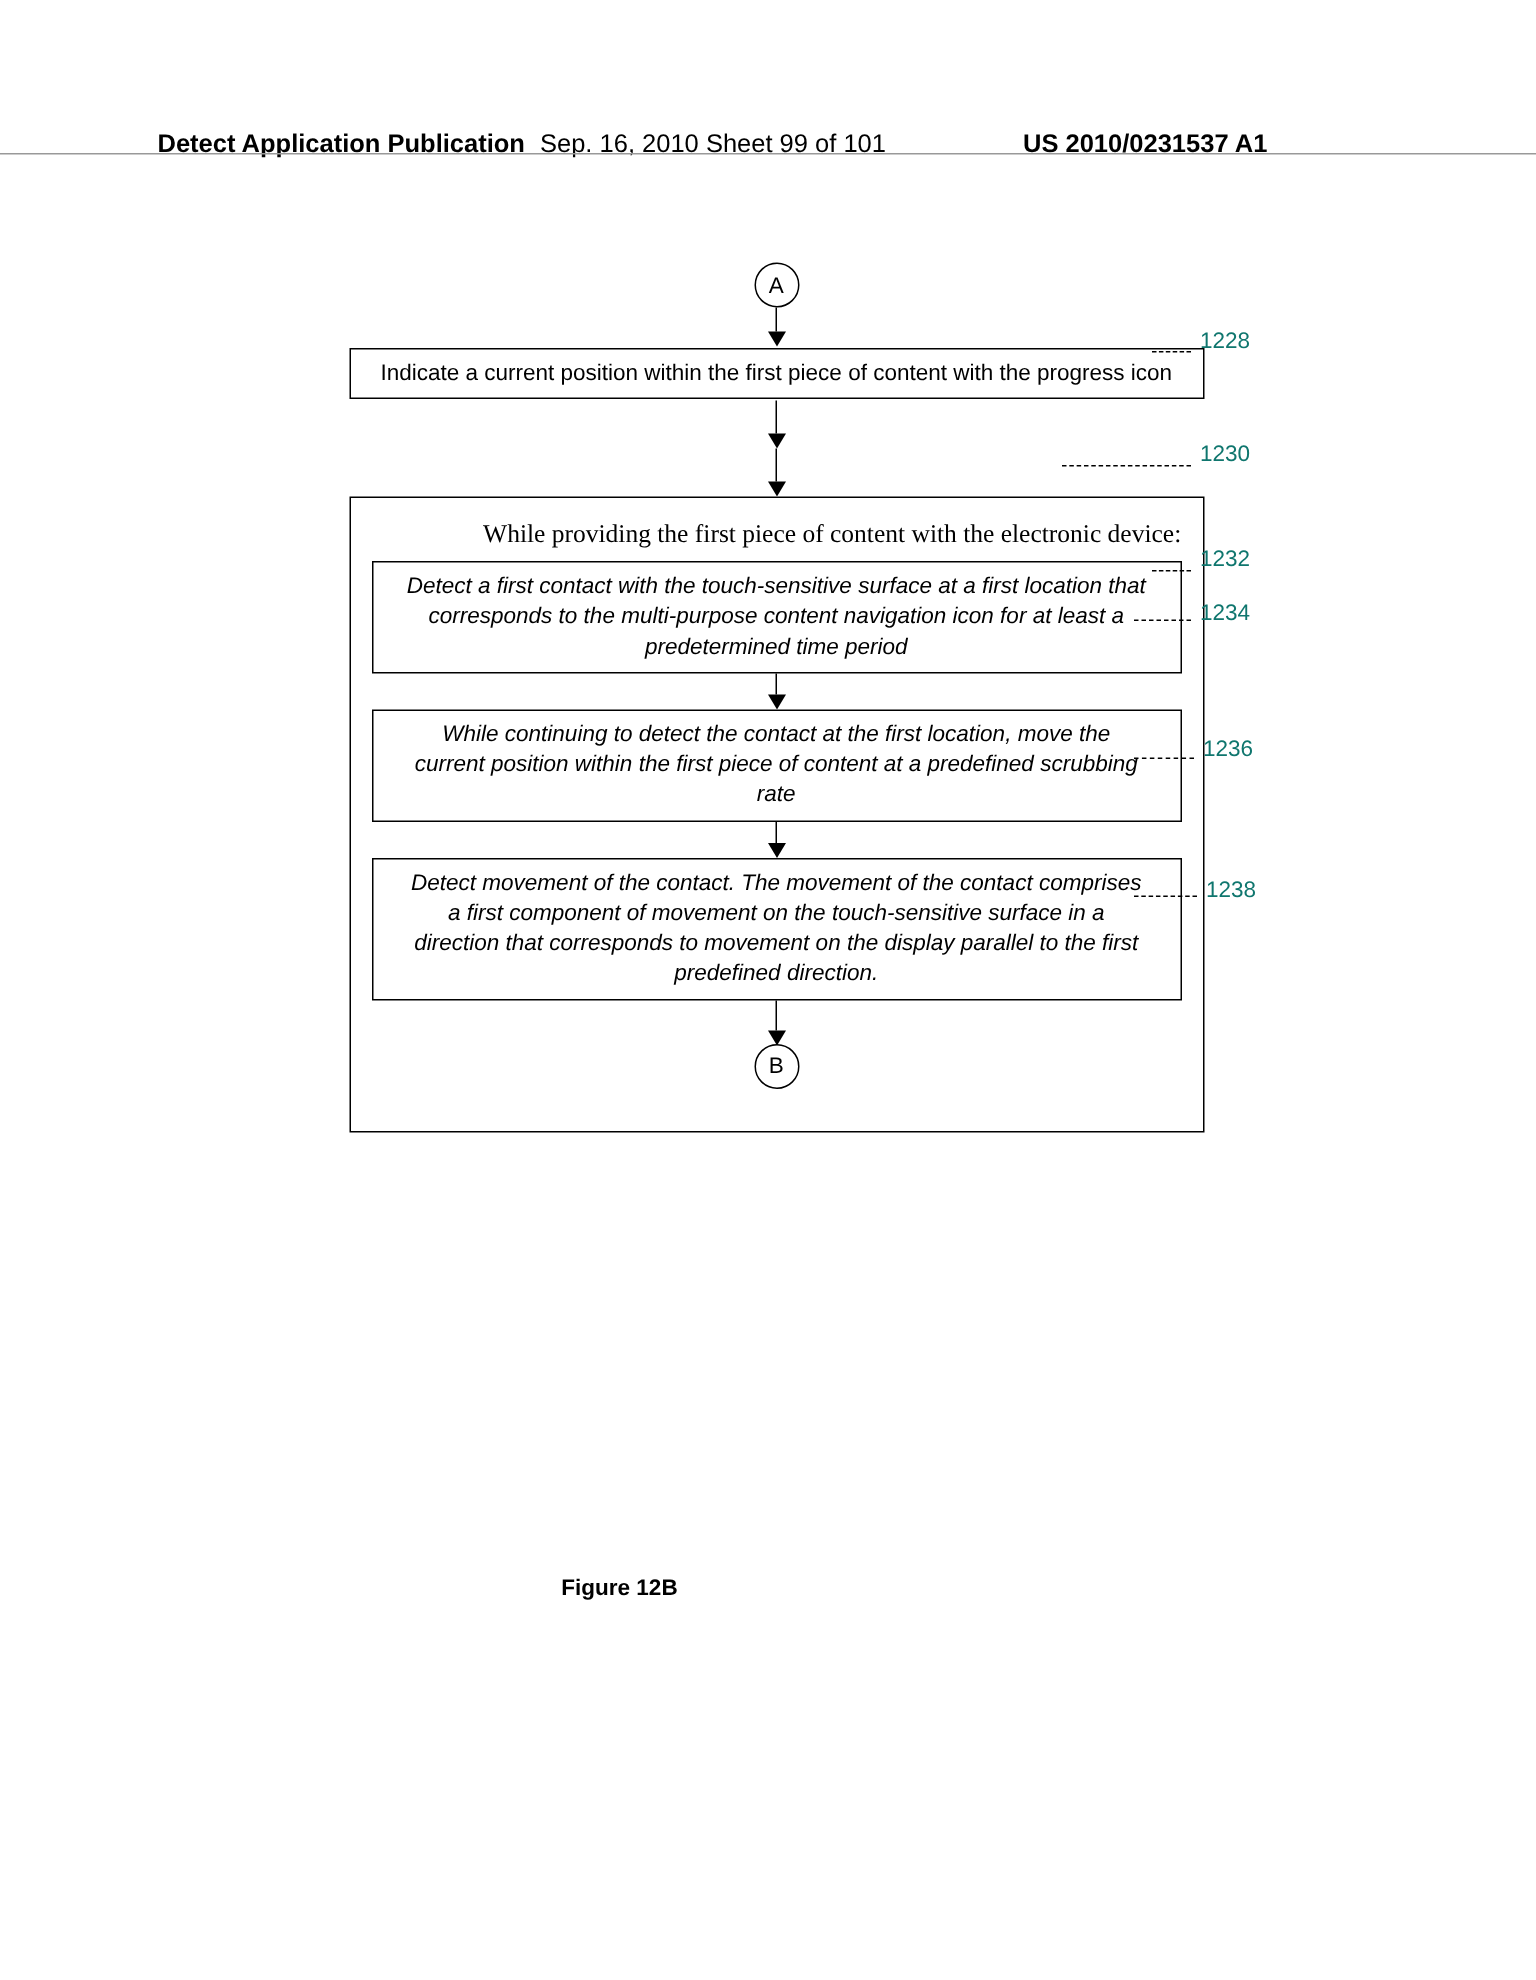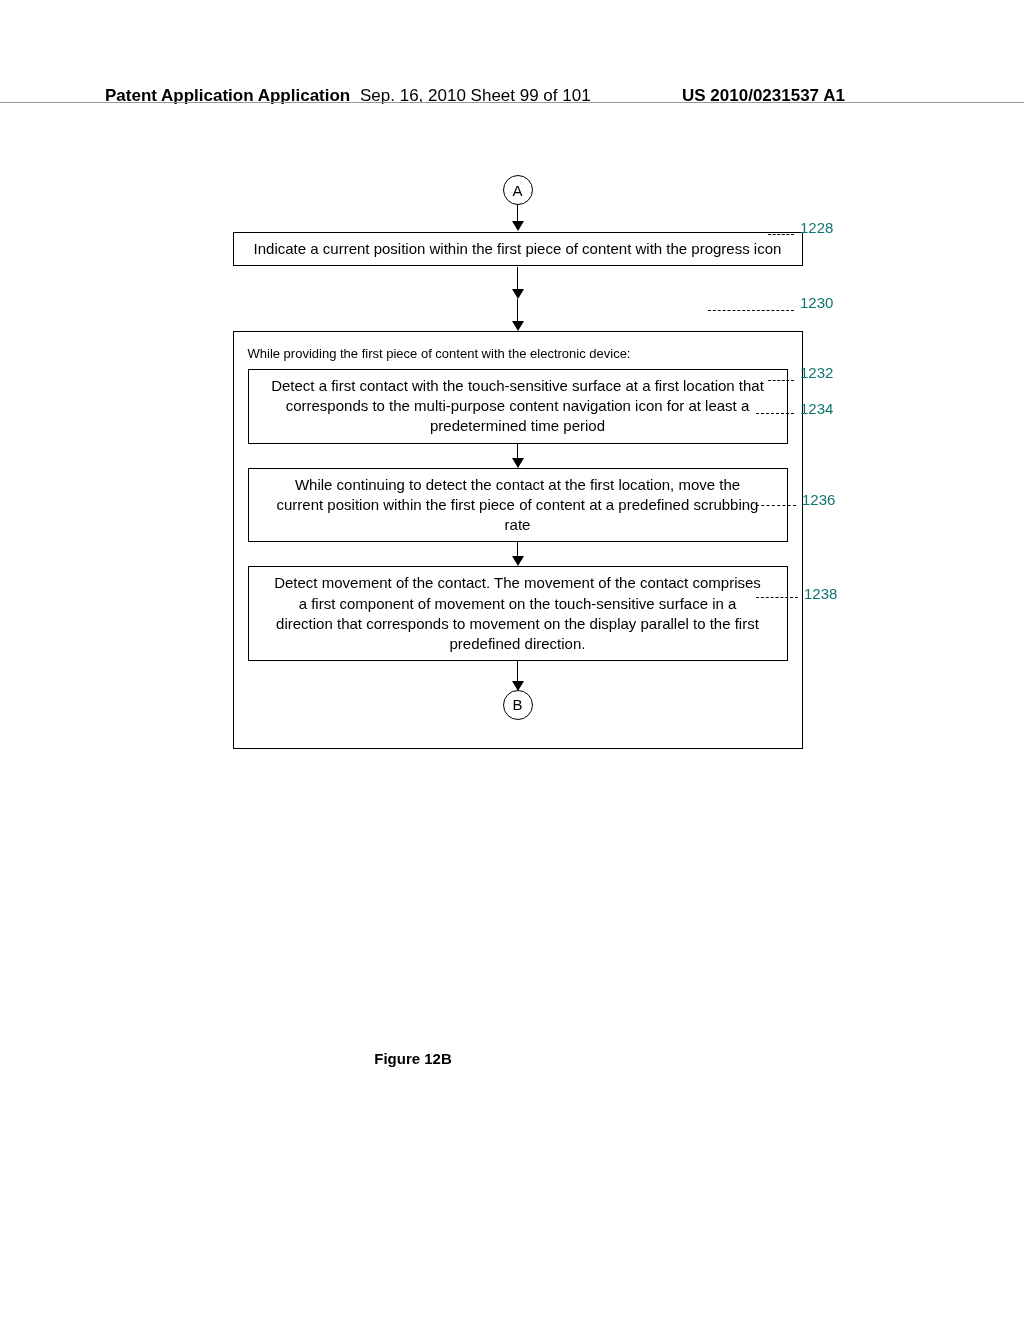--- a/index.html
+++ b/index.html
@@ -75,52 +75,54 @@
     width: 570px;
     margin: 0 auto;
     padding: 10px 14px 28px;
     border: 1.4px solid #000;
     position: relative;
   }
   .box.inner {
     border: 1.3px solid #000;
     margin-top: 0;
     padding: 6px 22px;
+    font-style: italic;
   }
   .ref-label {
     position: absolute;
     font-size: 15px;
     color: #0f766e;
   }
   .ref-dash {
     position: absolute;
     border-top: 1px dashed #000;
     height: 0;
   }
   .fig-caption {
     position: absolute;
     top: 1050px;
     left: 0; width: 826px;
     text-align: center;
     font-size: 15px;
     font-weight: bold;
   }
   .container-title {
-    font-size: 13px;
-    text-align: left;
+    font-size: 17px;
+    text-align: right;
     margin: 3px 0 6px;
+    font-family: Liberation Serif, serif;
   }
   
   .short-arrow .arrow-stem { height: 14px; }
 </style>
 </head>
 <body>
 
 <div class="header">
-  <span class="left">Patent Application Application</span>
+  <span class="left">Detect Application Publication</span>
   <span class="mid">Sep. 16, 2010  Sheet 99 of 101</span>
   <span class="right">US 2010/0231537 A1</span>
 </div>
 <div class="page-rule"></div>
 
 <div class="flow">
 
   <div class="connector">
     <span>A</span>
   </div>

